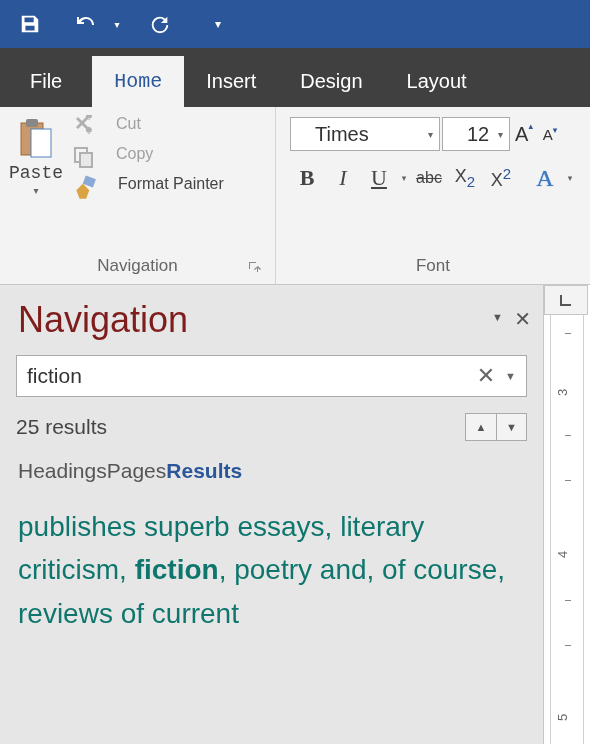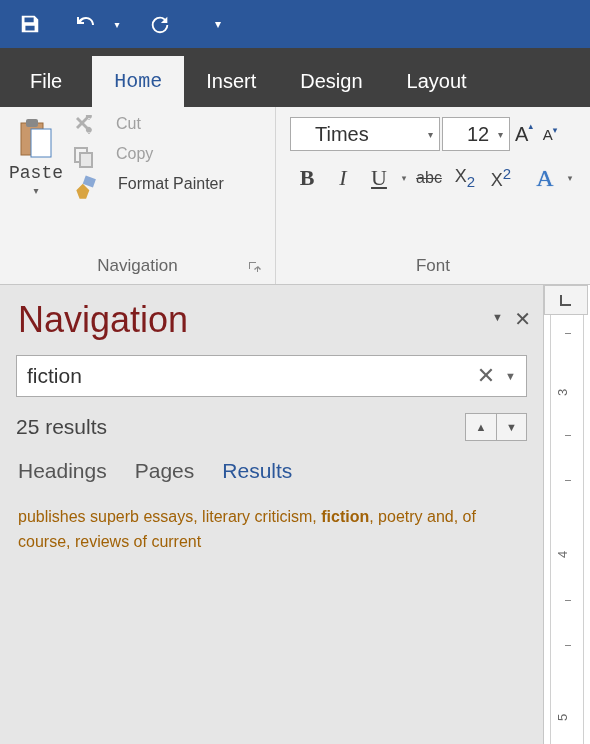--- a/index.html
+++ b/index.html
@@ -55,25 +55,25 @@
 .searchbox input { border:none; outline:none; flex:1; font-size:21px; color:#333; background:transparent; }
 .searchbox .x { color:#666; font-size:22px; padding:0 6px; }
 .searchbox .dd2 { color:#666; font-size:11px; padding:0 4px; }
 
 .resrow { display:flex; align-items:center; margin-bottom:18px; }
 .rescount { color:#444; font-size:21px; }
 .stepper { margin-left:auto; display:flex; border:1px solid #ababab; }
 .stepper div { width:30px; height:26px; display:flex; align-items:center; justify-content:center; background:#f3f3f3; font-size:11px; color:#555; }
 .stepper div + div { border-left:1px solid #ababab; }
 
-.navtabs { display:flex; gap:28px; margin-bottom:22px; padding-left:2px; }
+.navtabs { display:flex; margin-bottom:22px; padding-left:2px; }
 .navtab { color:#555; font-size:21px; }
-.navtab.active { color:#2b579a; font-weight:400; }
-
-.result { color:#a16207; font-size:16px; line-height:1.55; margin-bottom:24px; padding-left:2px; padding-right:8px; }
+.navtab.active { color:#2b579a; font-weight:700; }
+
+.result { color:#0f766e; font-size:28px; line-height:1.55; margin-bottom:24px; padding-left:2px; padding-right:8px; }
 .result .hl { font-weight:700; }
 
 
 .ruler-wrap { flex:1; background:#fff; border-left:1px solid #c6c6c6; position:relative; }
 .ruler-corner { width:44px; height:30px; background:#f3f3f3; border:1px solid #c6c6c6; display:flex; align-items:center; justify-content:center; margin: 0 0 0 0; }
 .ruler { width:34px; margin-left:6px; height: calc(100% - 30px); background:#fff; position:relative; border-left:1px solid #d0d0d0; border-right:1px solid #d0d0d0; }
 .ruler .tick { position:absolute; left:14px; width:6px; height:1px; background:#888; }
 .ruler .num { position:absolute; left:8px; transform: rotate(-90deg); transform-origin:center; font-size:13px; color:#666; }
 </style>
 </head>

